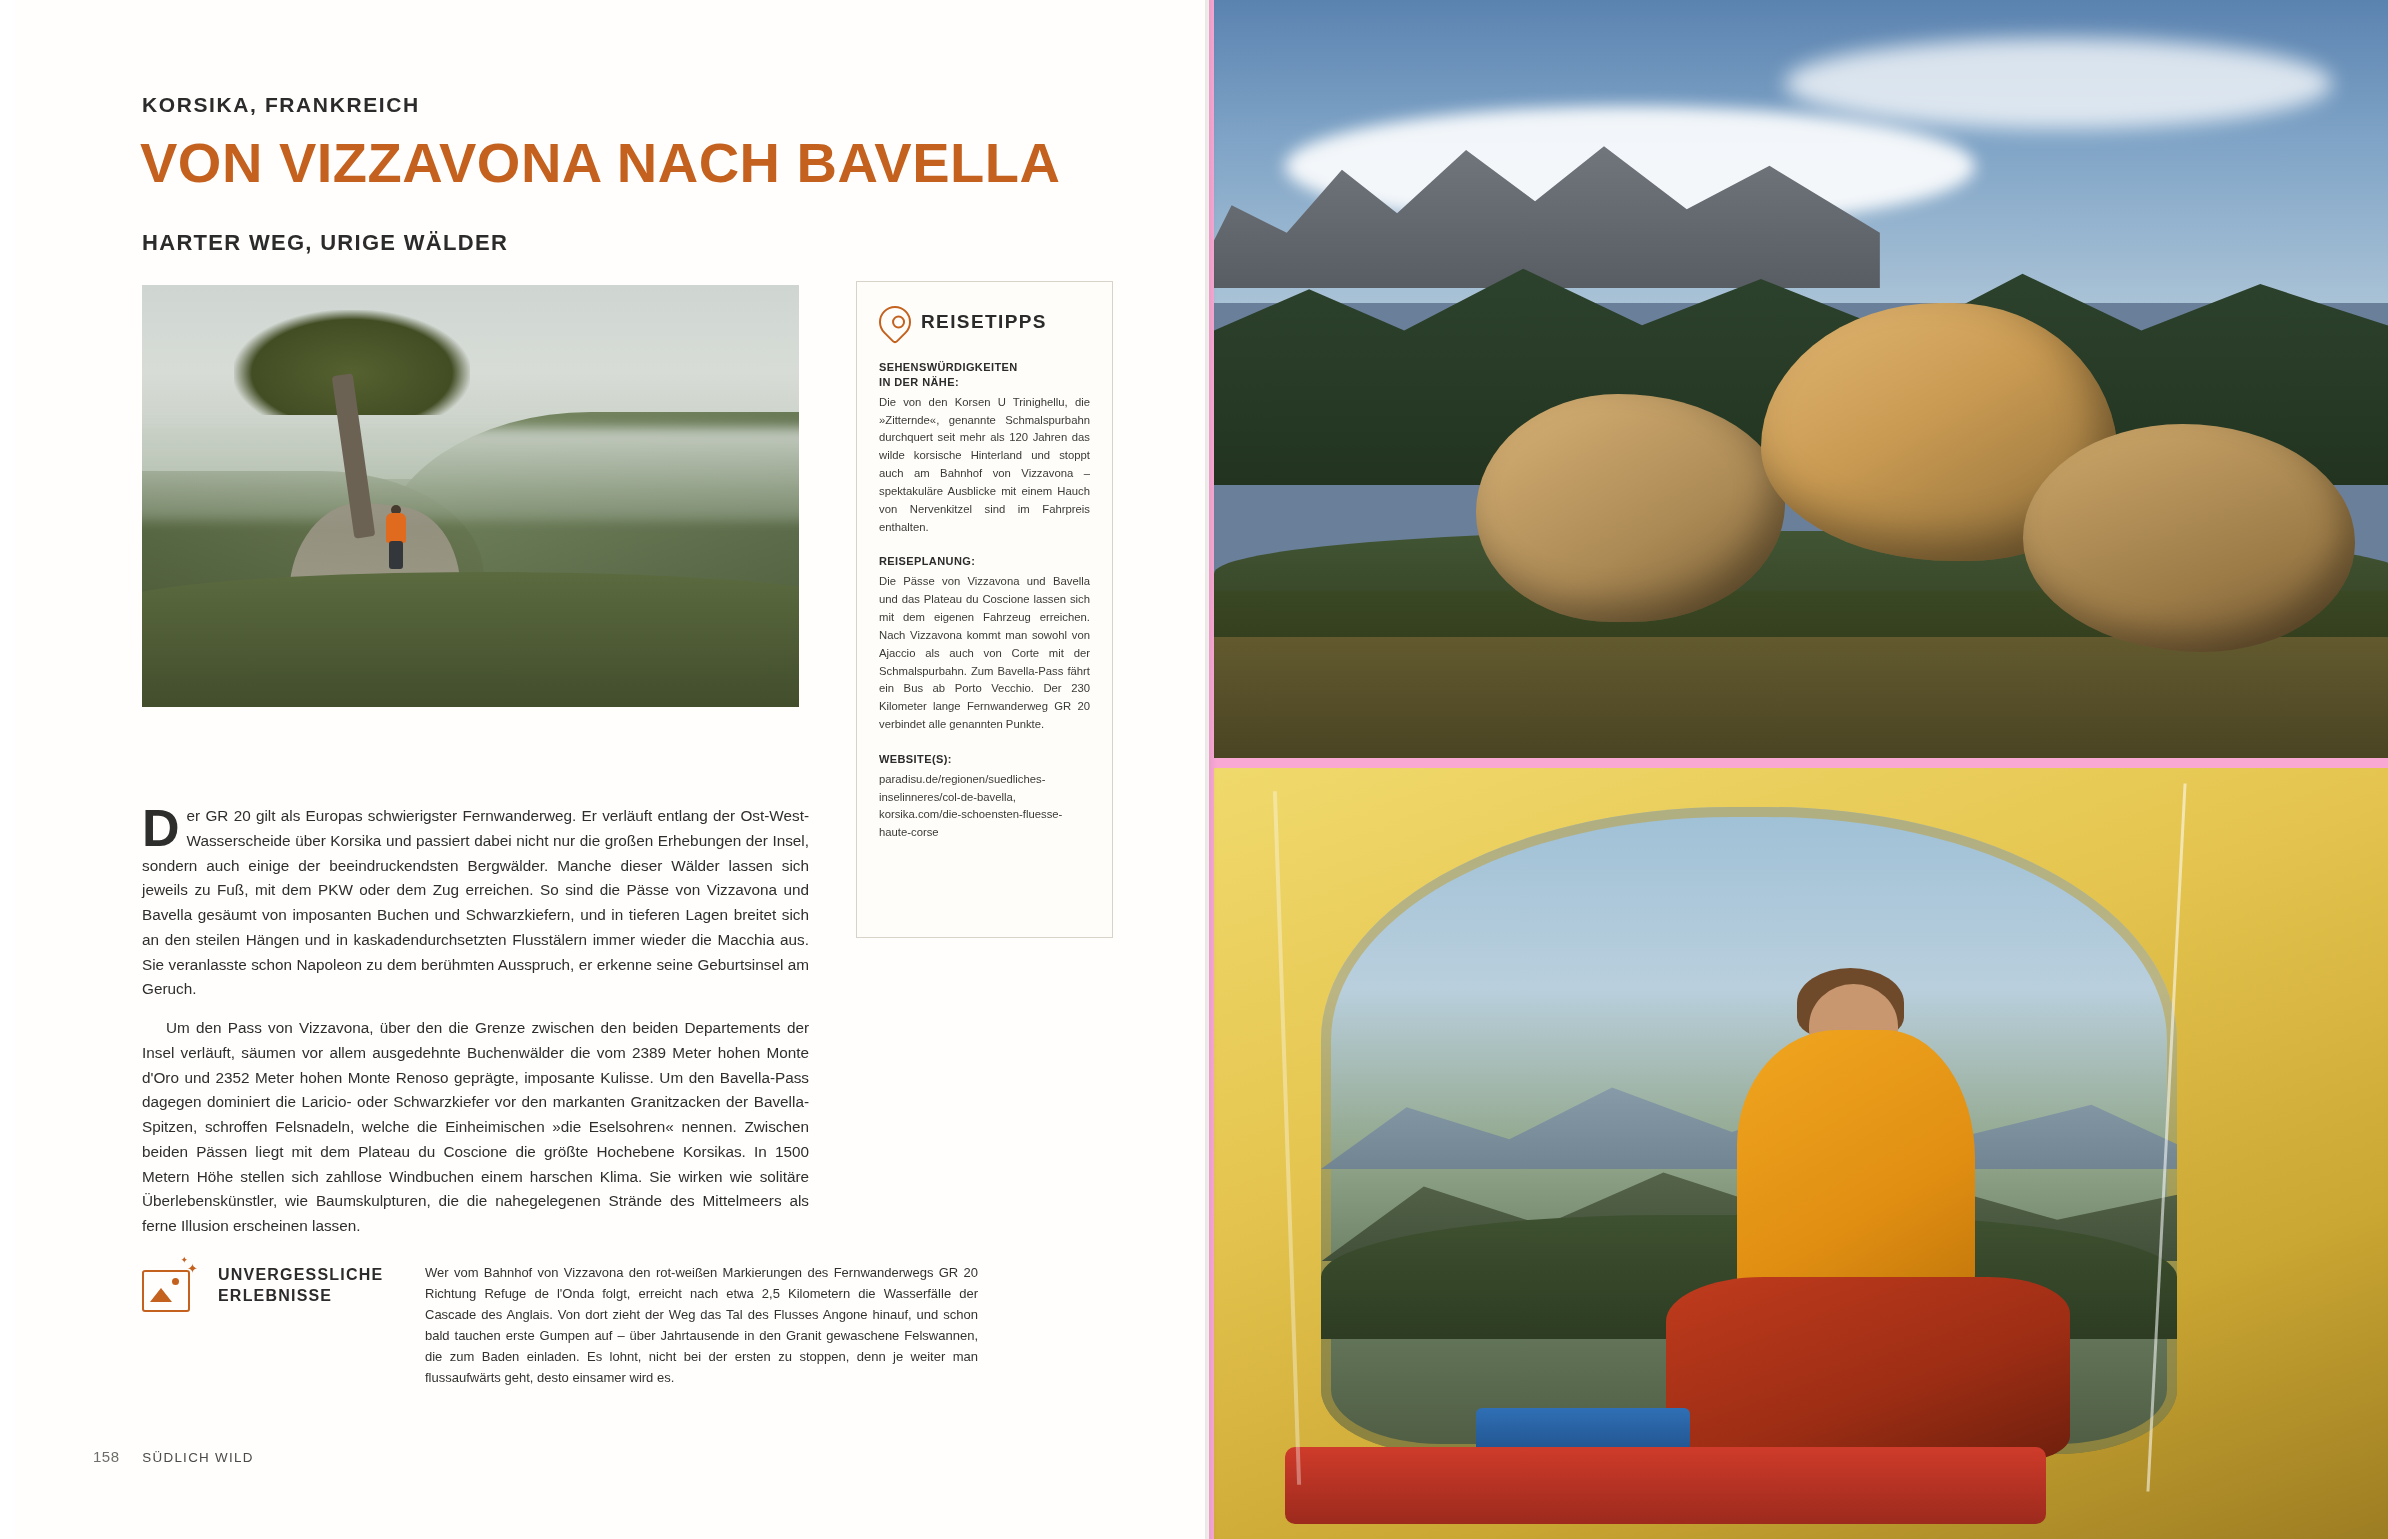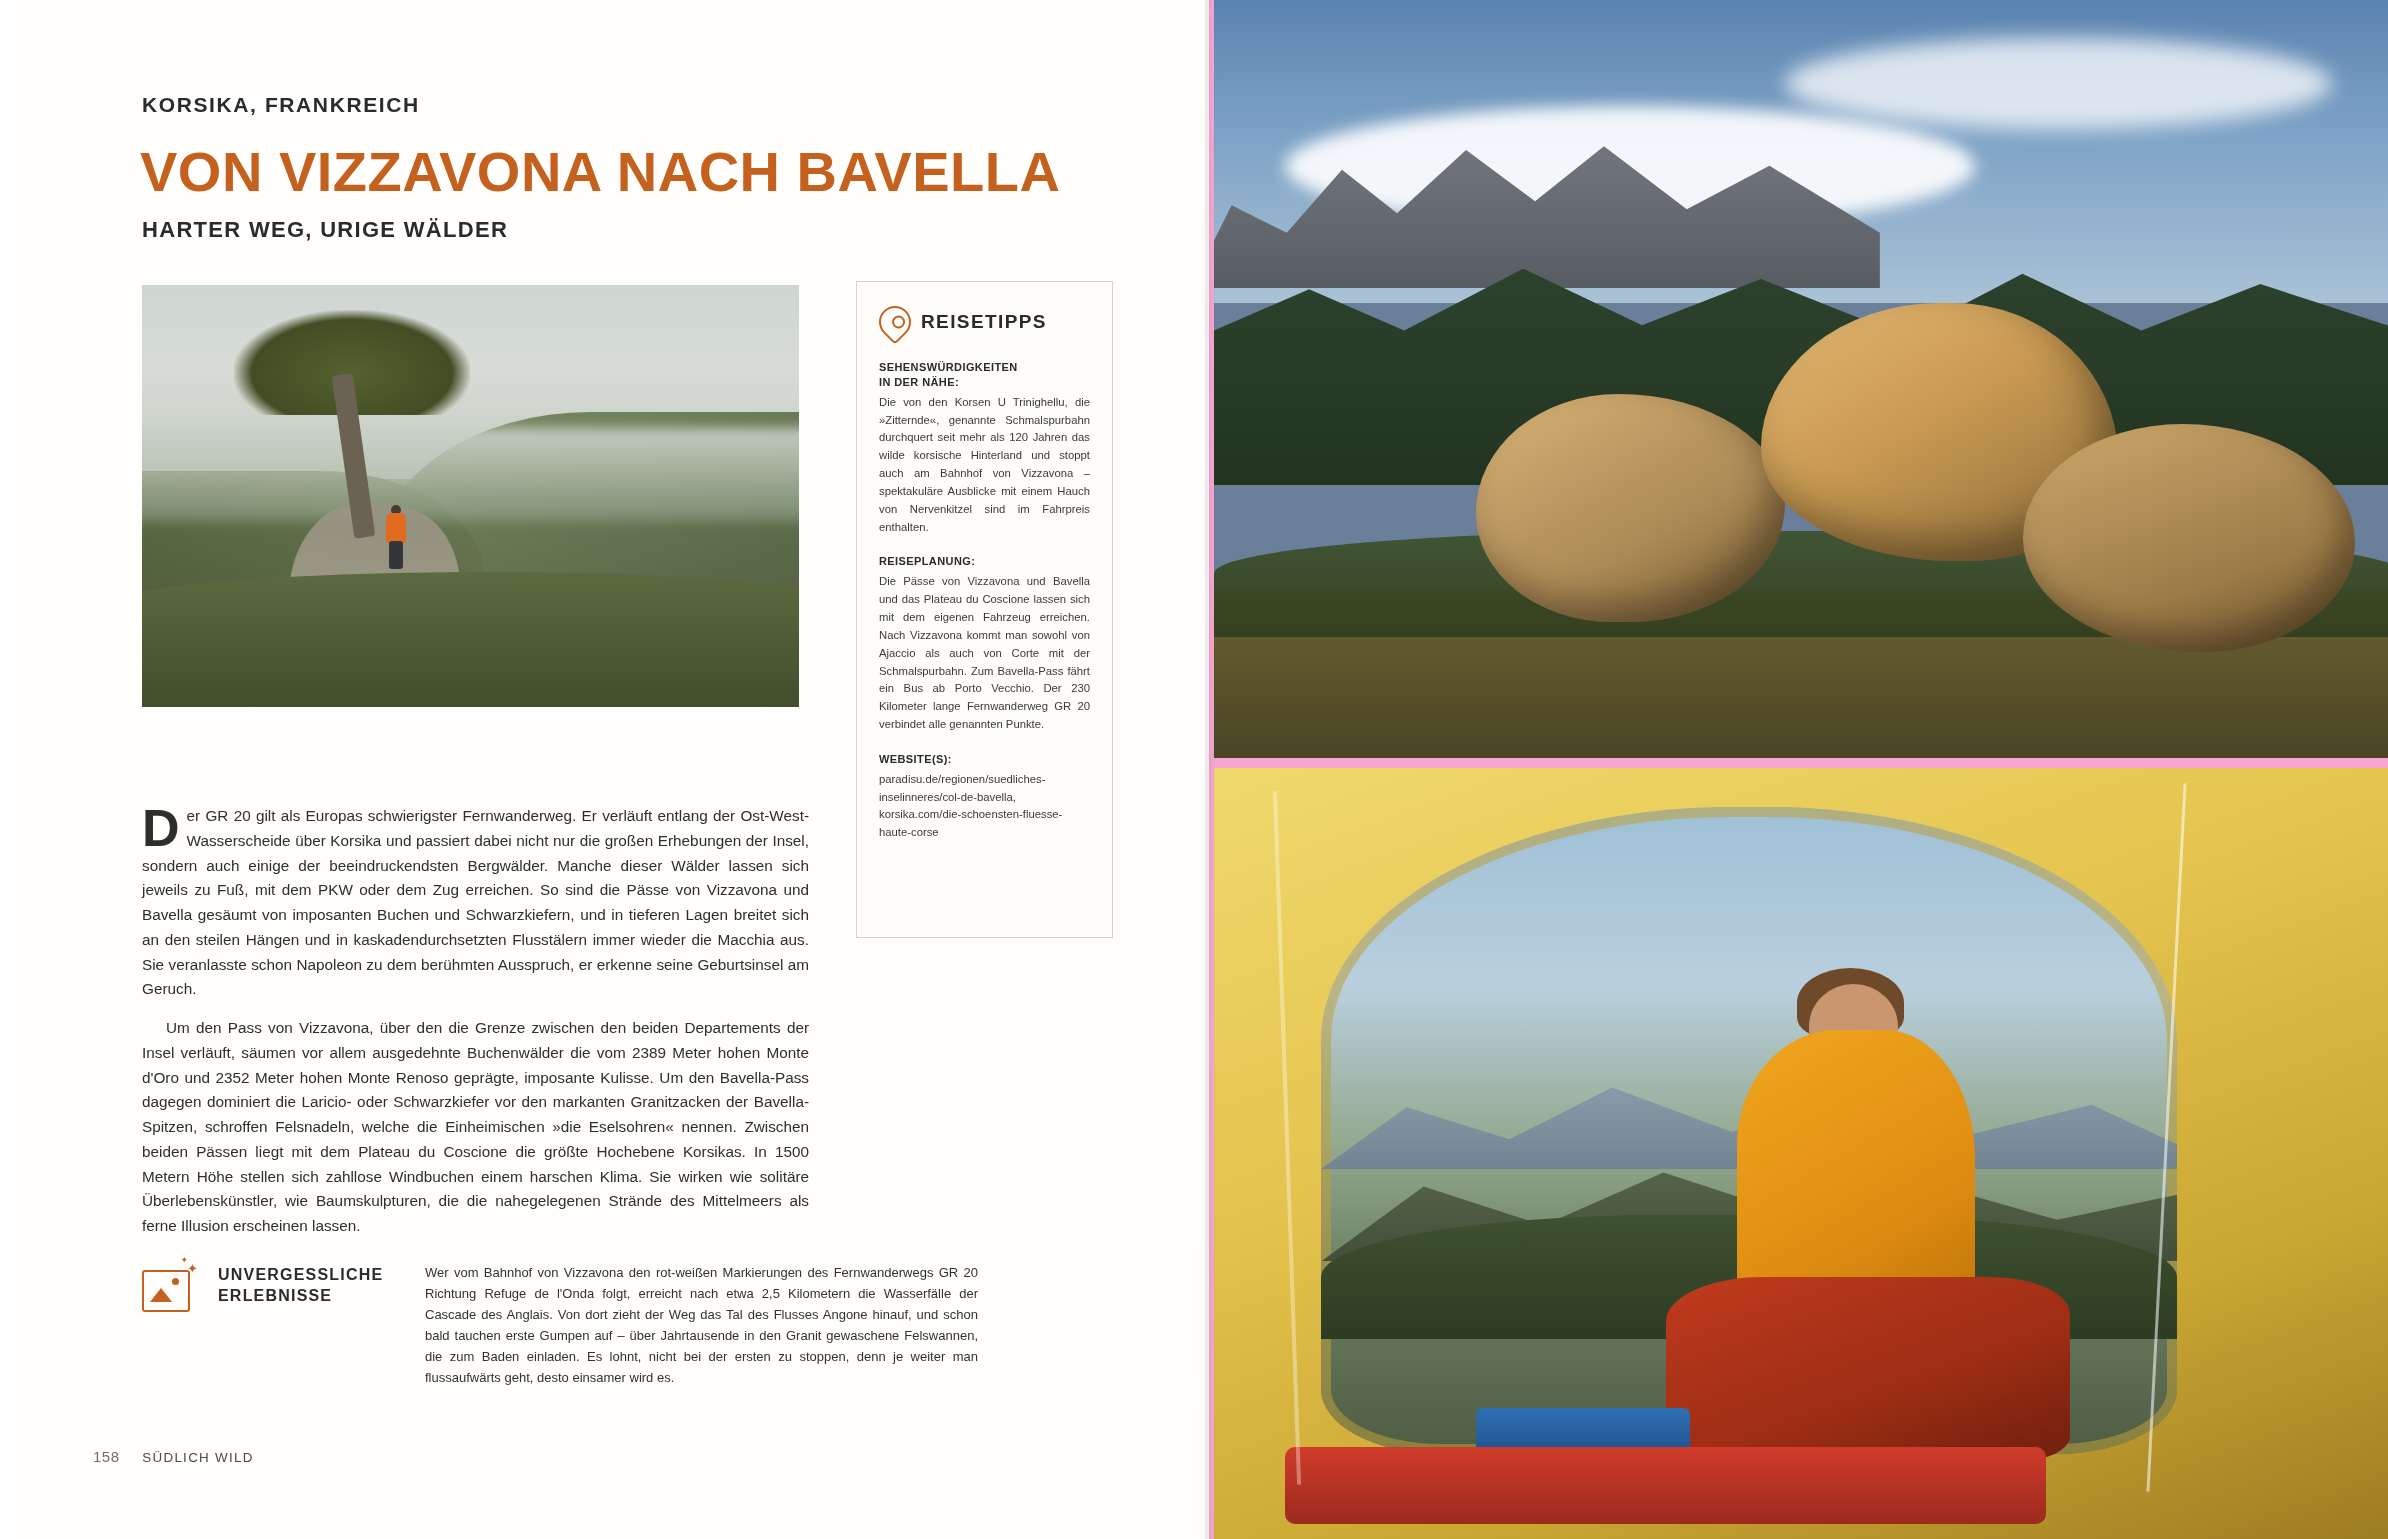--- a/index.html
+++ b/index.html
@@ -35,31 +35,31 @@
     left: 127px;
     top: 93px;
     font-size: 21px;
     letter-spacing: 1.6px;
     font-weight: 700;
     color: #2b2b2b;
   }
   .headline {
     position: absolute;
     left: 125px;
-    top: 139px;
+    top: 130px;
     font-size: 56px;
     font-weight: 700;
     letter-spacing: 0.5px;
     color: #c4611f;
     white-space: nowrap;
   }
   .subline {
     position: absolute;
     left: 127px;
-    top: 217px;
+    top: 230px;
     font-size: 22px;
     letter-spacing: 1.3px;
     font-weight: 700;
     color: #2b2b2b;
   }
 
   
   .left-photo {
     position: absolute;
     left: 127px;

